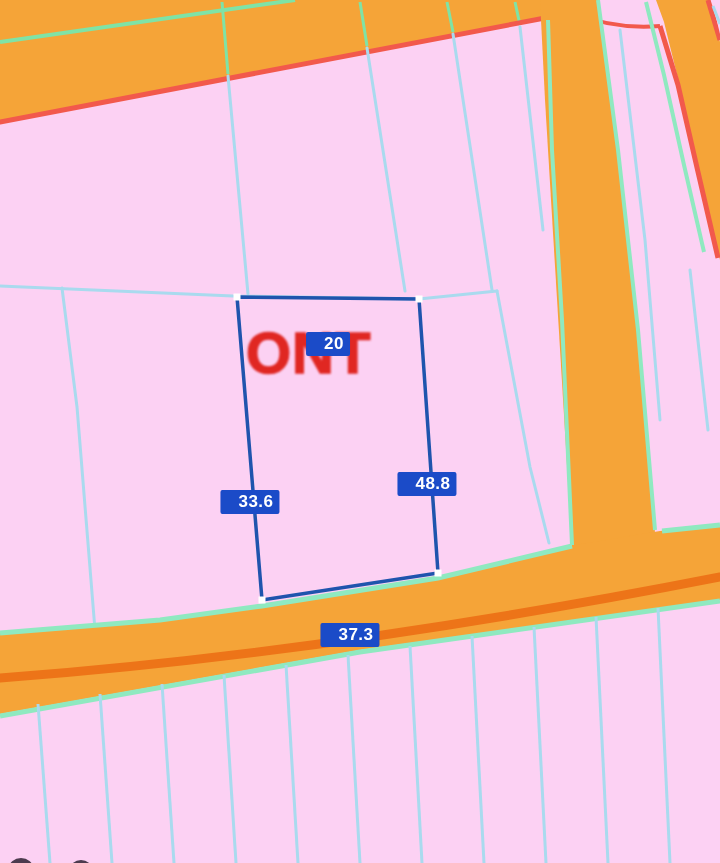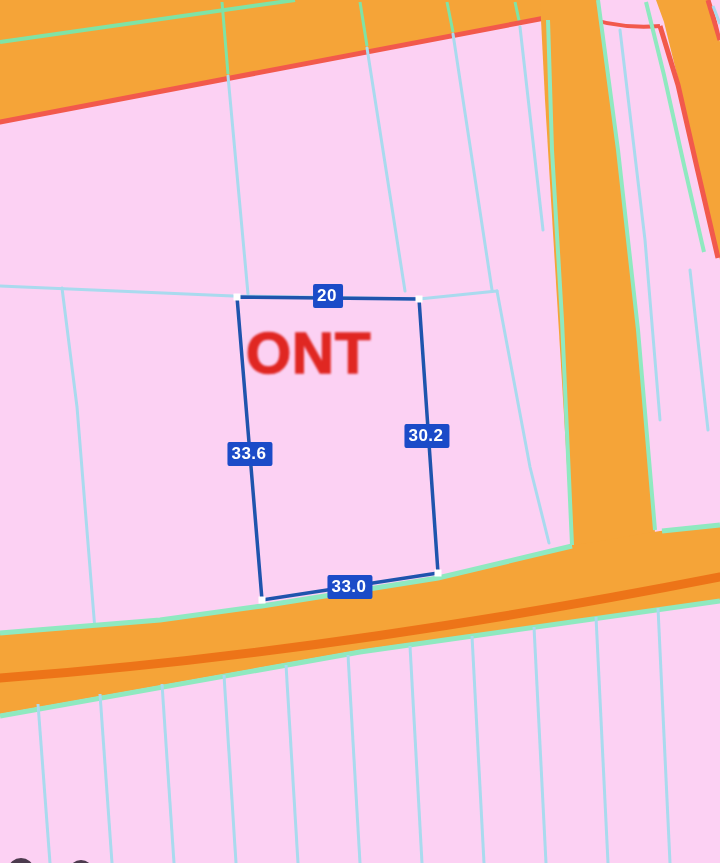--- a/index.html
+++ b/index.html
@@ -6,22 +6,22 @@
   #stage{
     position:relative;width:720px;height:863px;overflow:hidden;
     background:#fcd1f3;
     font-family:"Liberation Sans",sans-serif;
   }
   #map-svg{position:absolute;left:0;top:0;}
   .dim-badge{
     position:absolute;transform:translate(-50%,-50%);
     background:#1b4bc8;color:#fff;
     font-weight:bold;font-size:17px;line-height:1;
-    padding:3px 6px 4px 4px;border-radius:2px;
-    letter-spacing:.5px;white-space:nowrap;
+    padding:3px 6px 4px 18px;border-radius:2px;
+    letter-spacing:.5px;white-space:nowrap;margin-top:48px;
   }
   #parcel-watermark{
     position:absolute;left:246px;top:322px;
     color:#e02722;font-size:58px;font-weight:900;line-height:62px;
     letter-spacing:1px;
     -webkit-text-stroke:1.5px #e02722;
     filter:blur(1.3px);
     user-select:none;
   }
 </style>
@@ -107,15 +107,15 @@
     <g>
       <ellipse cx="21" cy="868" rx="12" ry="10" fill="#4c3b4e"></ellipse>
       <ellipse cx="81" cy="869" rx="11" ry="9" fill="#4c3b4e"></ellipse>
     </g>
   </svg>
 
   <div id="parcel-watermark">ONT</div>
 
   <div class="dim-badge" style="left:328px;top:296px;">20</div>
   <div class="dim-badge" style="left:250px;top:454px;">33.6</div>
-  <div class="dim-badge" style="left:427px;top:436px;">30.2</div>
-  <div class="dim-badge" style="left:350px;top:587px;">33.0</div>
+  <div class="dim-badge" style="left:427px;top:436px;">48.8</div>
+  <div class="dim-badge" style="left:350px;top:587px;">37.3</div>
 </div>
 
 </body></html>

